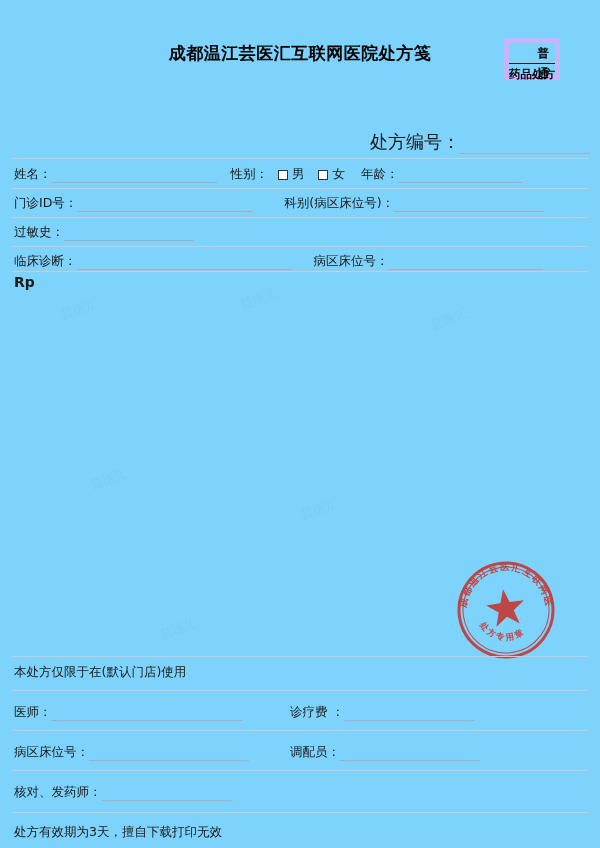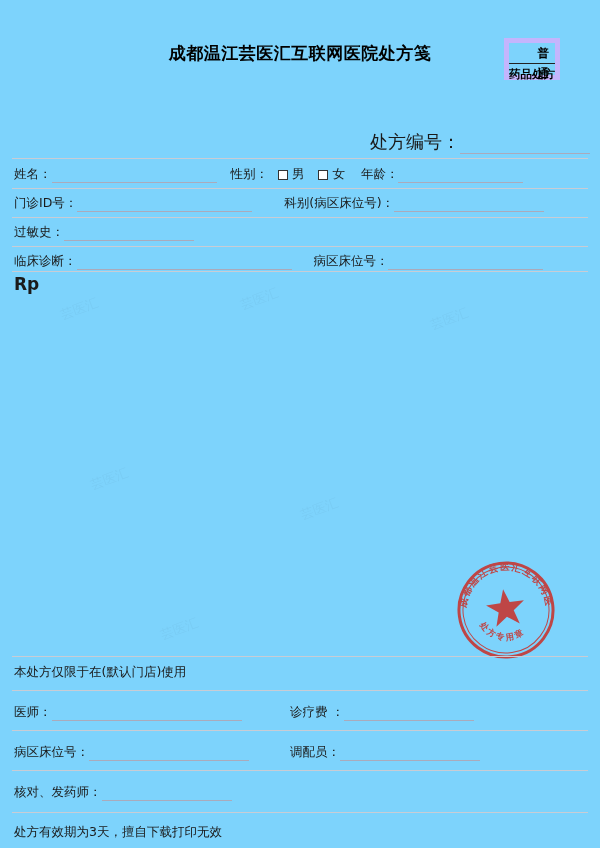--- a/index.html
+++ b/index.html
@@ -138,21 +138,21 @@
   .ul {
     display: inline-block;
     border-bottom: 1px solid #aab;
     height: 14px;
     vertical-align: bottom;
   }
   .rp {
     position: absolute;
     left: 14px;
     top: 274px;
-    font-size: 17px;
+    font-size: 14px;
     font-weight: bold;
   }
   
   .seal {
     position: absolute;
     left: 452px;
     top: 556px;
     width: 108px;
     height: 108px;
   }

